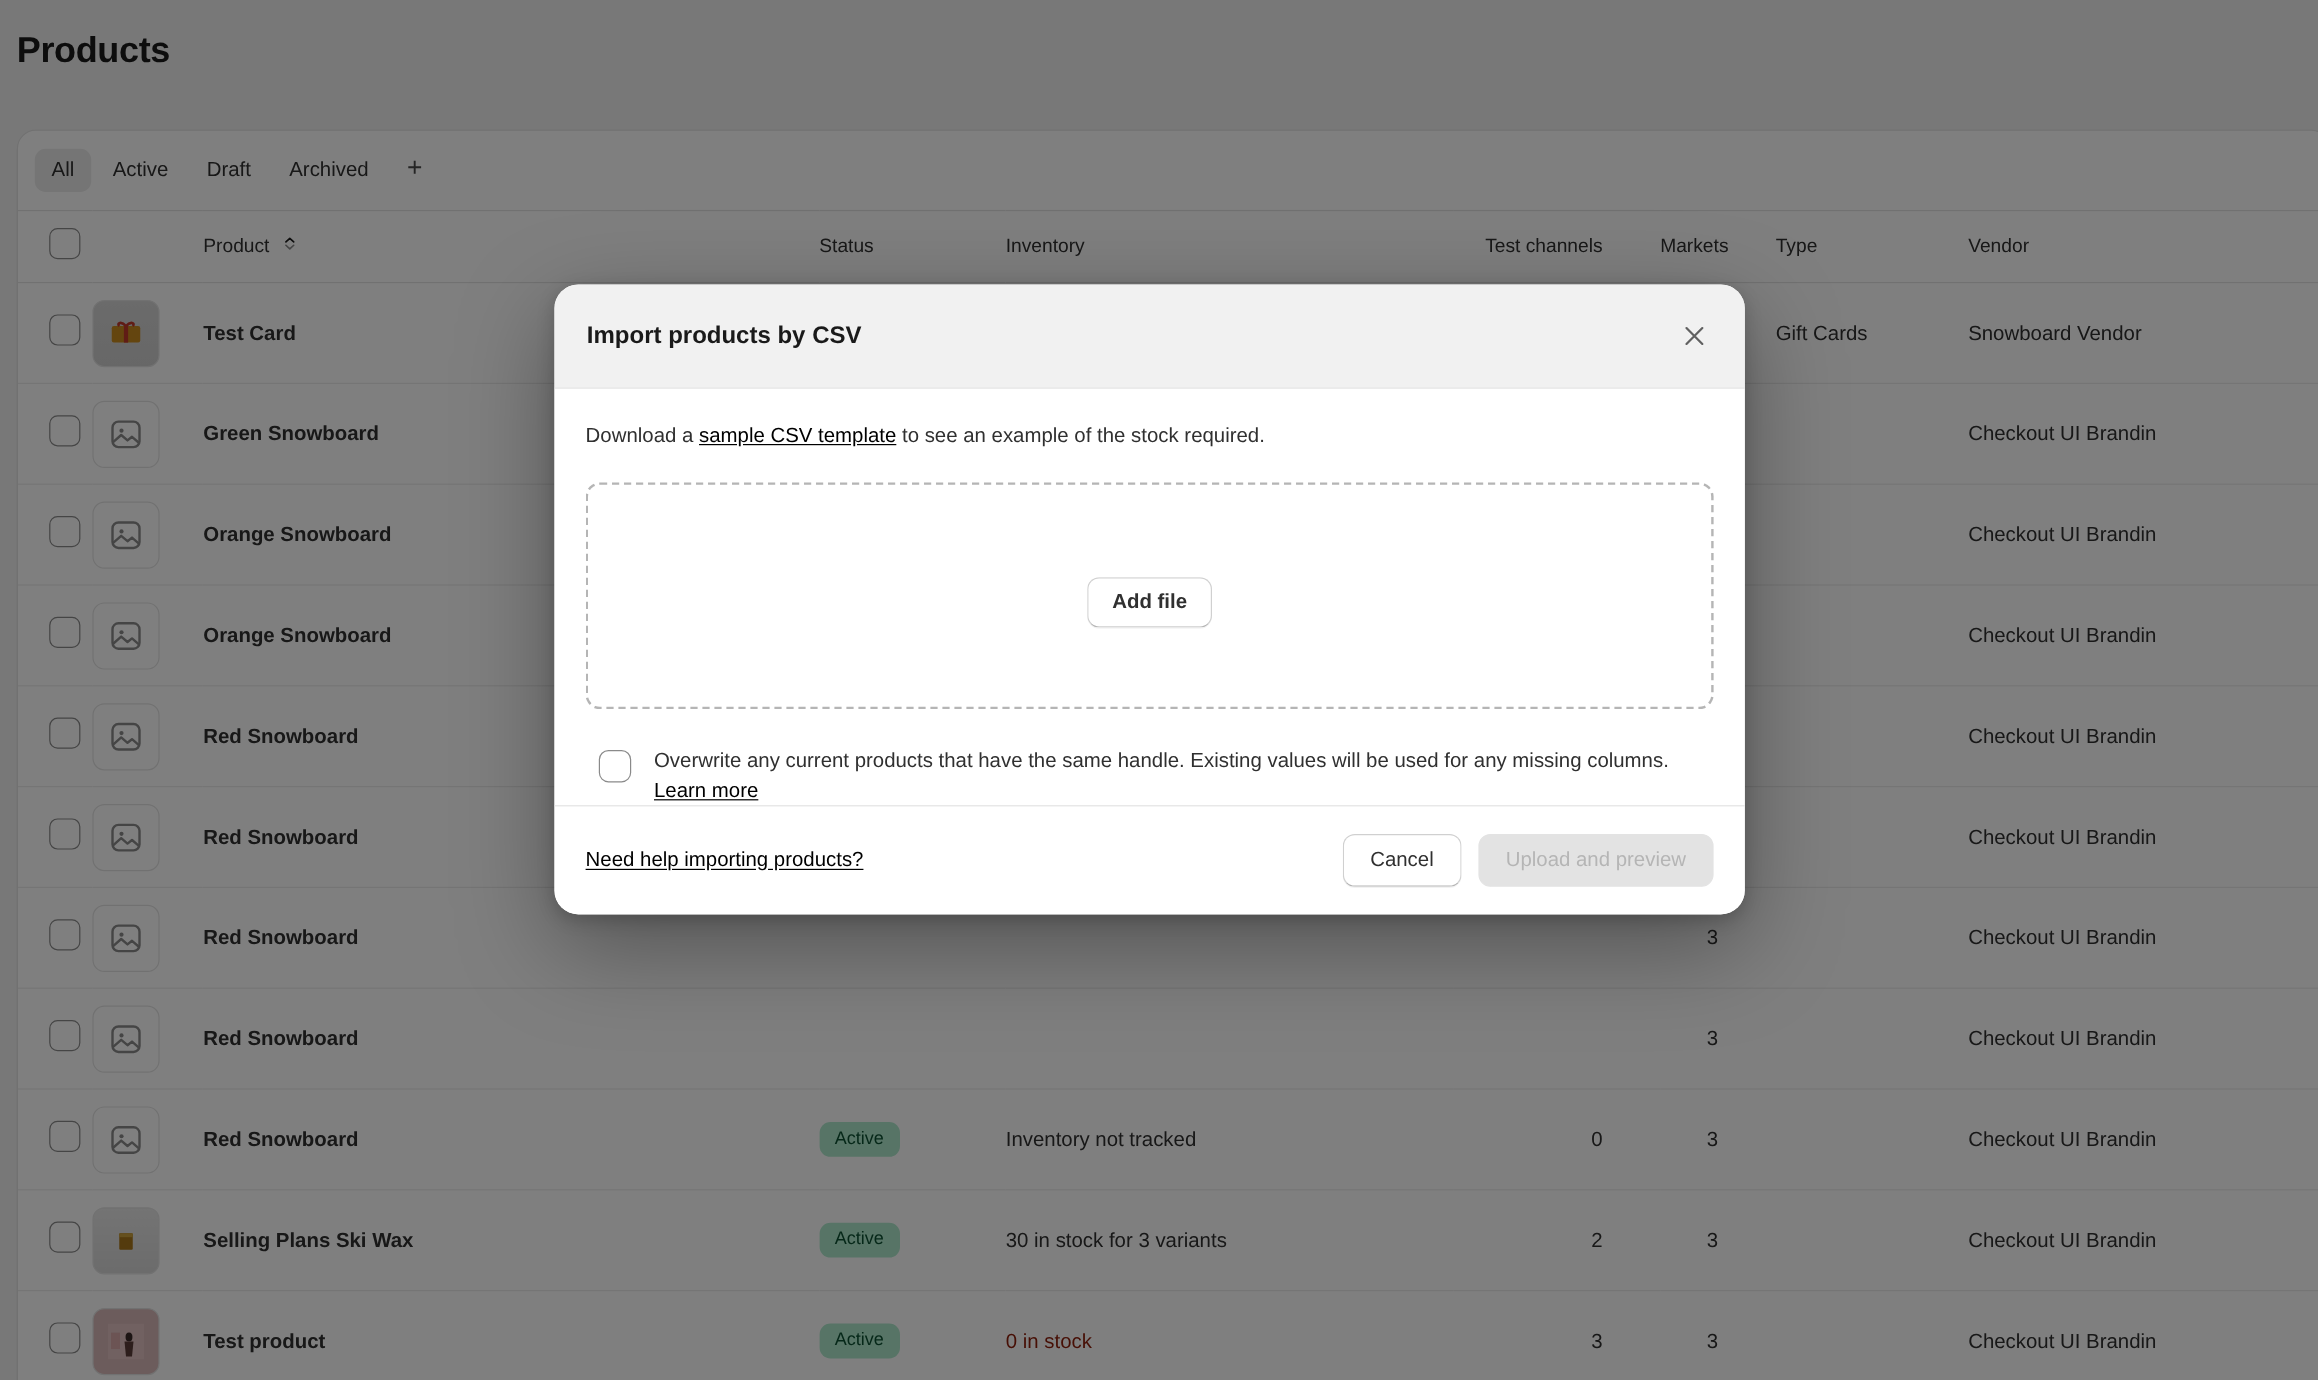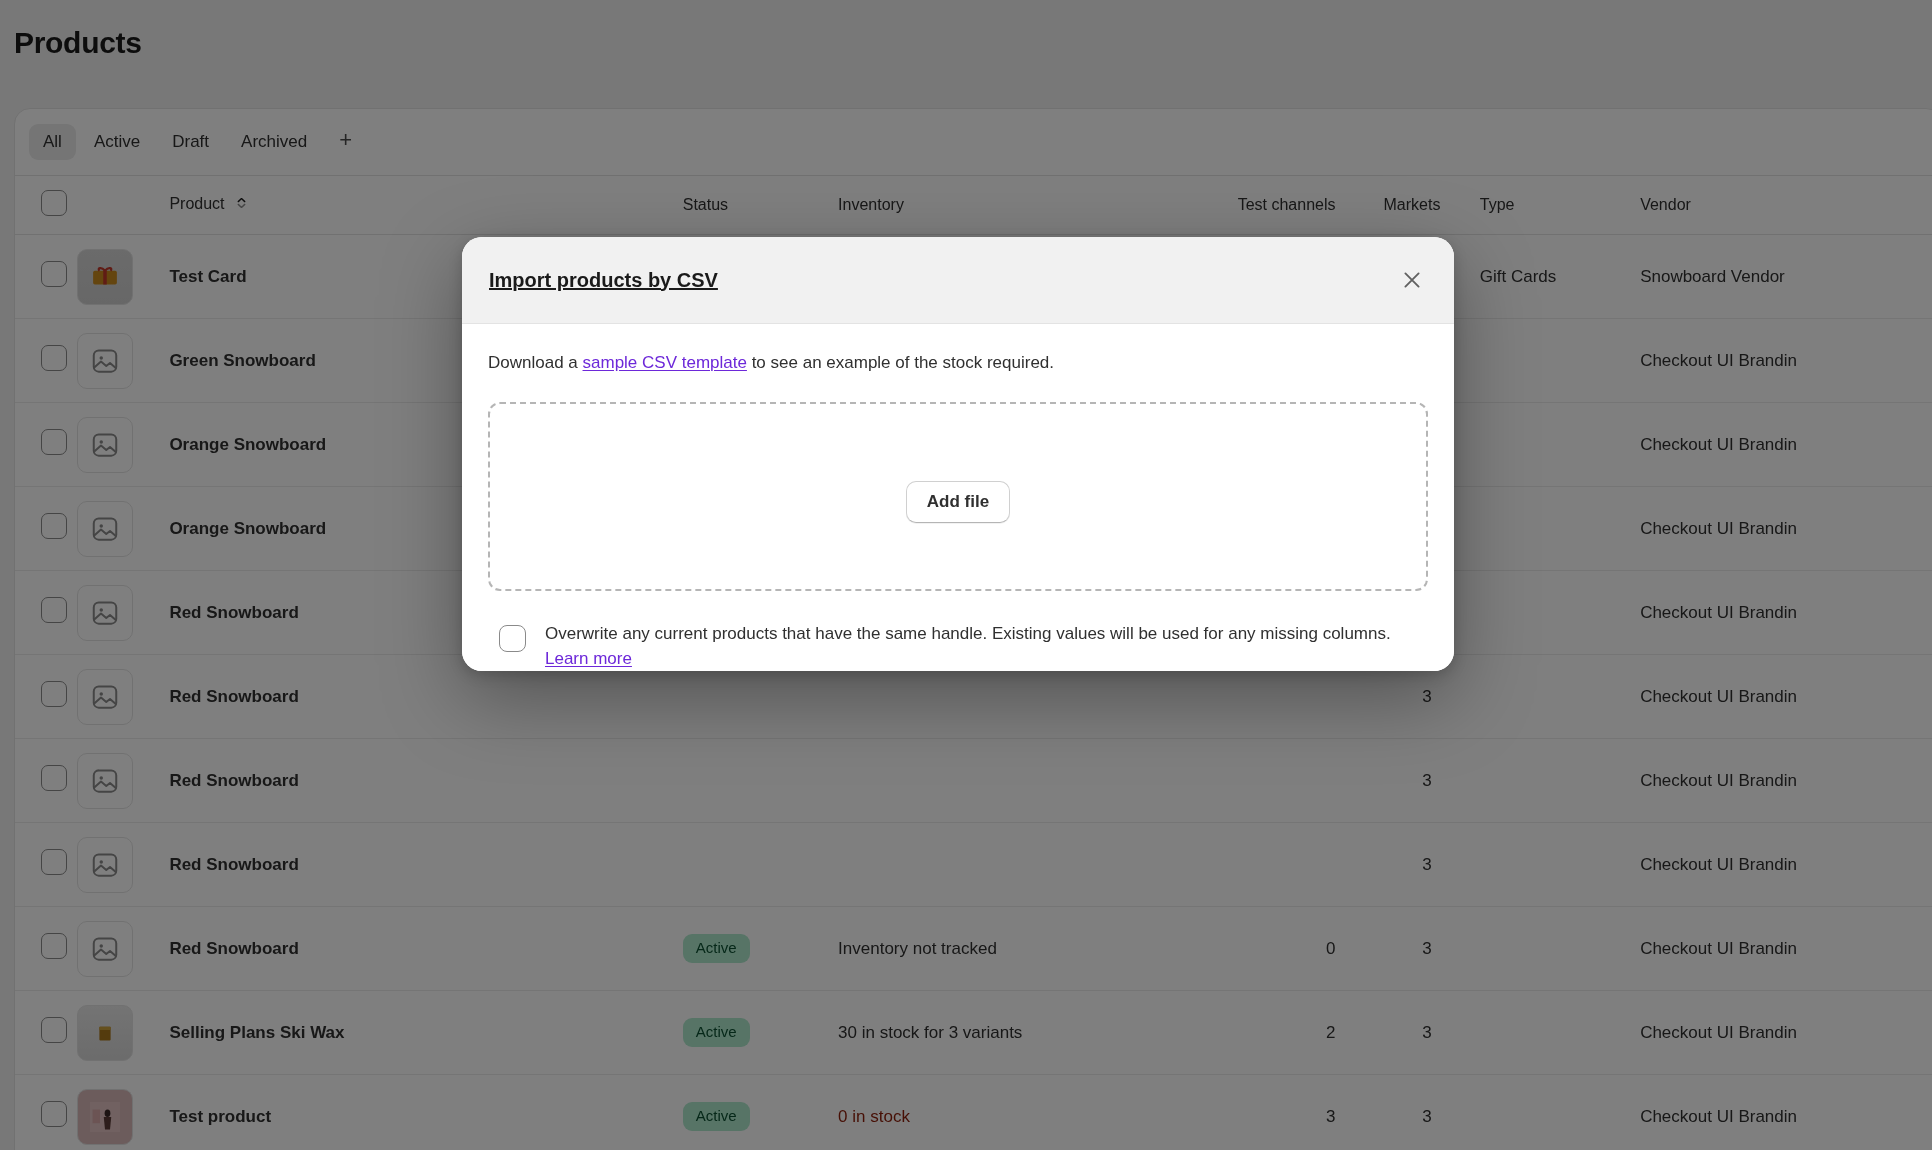--- a/index.html
+++ b/index.html
@@ -156,34 +156,34 @@
   }
 
   .modal-header {
     background: #f1f1f1;
     display: flex;
     align-items: center;
     justify-content: space-between;
     padding: 25px 24px 25px 27px;
     border-bottom: 1px solid #e3e3e3;
   }
-  .modal-title { font-size: 20px; font-weight: bold; color: #1a1a1a; text-decoration: underline; }
+  .modal-title { font-size: 20px; font-weight: bold; color: #1a1a1a; }
   .close-btn {
     width: 36px; height: 36px;
     border-radius: 9px;
     display: flex; align-items: center; justify-content: center;
     cursor: pointer; background: transparent; border: none;
   }
   .close-btn svg { width: 22px; height: 22px; }
 
   .modal-body { padding: 26px 26px 0 26px; background: #fff; }
 
   .intro { font-size: 17px; color: #303030; line-height: 1.5; }
   .link {
-    color: #6d28d9;
+    color: #000000;
     text-decoration: underline;
     text-underline-offset: 2px;
     cursor: pointer;
   }
 
   .dropzone {
     margin-top: 26px;
     border: 2px dashed #b5b5b5;
     border-radius: 12px;
     height: 189px;
@@ -541,15 +541,22 @@
 
       <div class="opt-row">
         <span class="cb" id="cb-overwrite">
           
         </span>
         <span class="opt-text"><span>Overwrite any current products that have the same handle. Existing values will be used for any missing columns. </span><a class="link">Learn more</a></span>
       </div>
 
     </div>
 
+    <div class="modal-footer">
+      <a class="link" style="font-size:17px;">Need help importing products?</a>
+      <div class="footer-actions">
+        <button class="btn btn-secondary">Cancel</button>
+        <button class="btn btn-primary-disabled">Upload and preview</button>
+      </div>
+    </div>
 
   </div>
 </div>
 
 </body></html>

